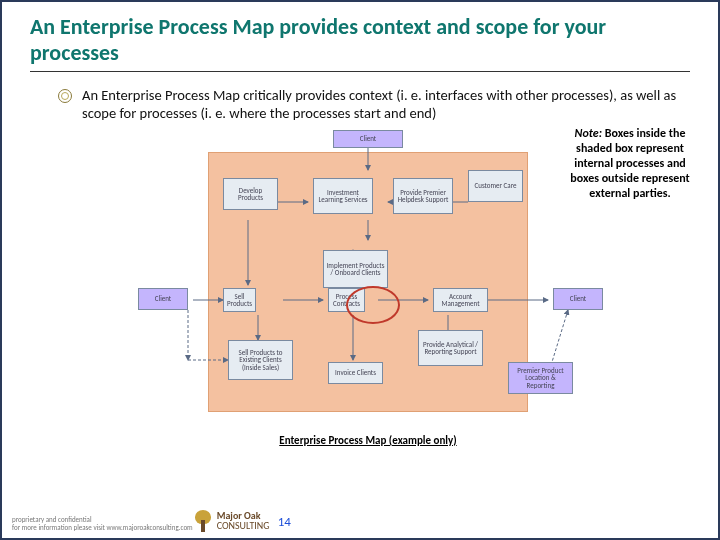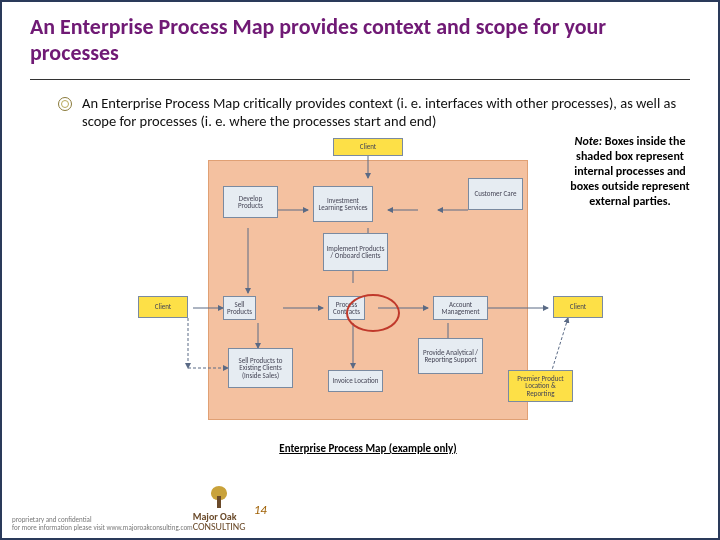--- a/index.html
+++ b/index.html
@@ -6,23 +6,23 @@
   body {
     width: 720px; height: 540px;
     font-family: Calibri, Arial, sans-serif;
     background: #fff;
     border: 2px solid #2a3a5a;
     position: relative;
     overflow: hidden;
   }
   .title-area { padding: 12px 28px 6px; }
   .title {
-    font-size: 22px; color: #701a75;
+    font-size: 22px; color: #0f766e;
     border-bottom: 1.5px solid #333;
-    padding-bottom: 12px;
+    padding-bottom: 4px;
     line-height: 1.2;
   }
   .body-area { padding: 8px 40px 0 56px; position: relative; }
   .bullet-row { display: flex; gap: 10px; }
   .bullet-icon {
     flex: 0 0 14px; height: 14px; margin-top: 3px;
     border: 1.5px solid #8a7a3a; border-radius: 50%;
     position: relative;
   }
   .bullet-icon::after {
@@ -50,56 +50,56 @@
   }
   .dbox {
     position: absolute;
     background: #e6ecf2;
     border: 1px solid #7a8aa0;
     font-size: 7px; color: #445;
     display: flex; align-items: center; justify-content: center;
     text-align: center; line-height: 1.05;
     padding: 2px;
   }
-  .wbox { background: #fde047; }
+  .wbox { background: #c4b5fd; }
   .red-circle {
     position: absolute;
     width: 54px; height: 38px;
     border: 2.5px solid #c0392b;
     border-radius: 50%;
     left: 218px; top: 156px;
     pointer-events: none;
   }
   svg.arrows { position: absolute; inset: 0; pointer-events: none; }
   .caption {
     text-align: center; font-size: 11px; font-weight: bold;
     text-decoration: underline; margin-top: 4px;
   }
   .footer {
     position: absolute; bottom: 4px; left: 0; right: 0;
     display: flex; align-items: flex-end;
     padding: 0 14px 2px 10px;
   }
   .footer-left { font-size: 7px; color: #777; line-height: 1.15; }
   .footer-right { display: flex; align-items: center; gap: 8px; }
-  .logo { display: flex; align-items: center; gap: 4px; flex-direction: column; }
+  .logo { display: flex; align-items: center; gap: 4px; }
   .logo-tree {
     width: 20px; height: 22px; position: relative;
   }
   .logo-tree .canopy {
     position: absolute; left: 2px; top: 0; width: 16px; height: 14px;
     background: #c9a23a; border-radius: 50% 50% 45% 45%;
   }
   .logo-tree .trunk {
     position: absolute; left: 8px; top: 10px; width: 4px; height: 12px;
     background: #6a4a2a;
   }
   .logo-text { font-size: 10px; color: #6a4a2a; line-height: 1; }
   .logo-text .t1 { font-weight: bold; }
-  .pagenum { font-size: 13px; color: #a16207; font-style: italic; }
+  .pagenum { font-size: 13px; color: #1d4ed8; }
 </style>
 </head>
 <body>
 
 <div class="title-area">
   <h1 class="title">An Enterprise Process Map provides context and scope for your processes</h1>
 </div>
 
 <div class="body-area">
   <div class="bullet-row">
@@ -139,30 +139,31 @@
       <g stroke="#5a6a85" stroke-width="1" fill="none" stroke-dasharray="3,2" marker-end="url(#ah)">
         <line x1="420" y1="245" x2="440" y2="180"></line>
         <line x1="60" y1="180" x2="60" y2="230"></line>
         <line x1="60" y1="230" x2="100" y2="230"></line>
       </g>
     </svg>
 
     <div class="dbox wbox" style="left:205px;top:0;width:70px;height:18px">Client</div>
     <div class="dbox" style="left:95px;top:48px;width:55px;height:32px">Develop Products</div>
     <div class="dbox" style="left:185px;top:48px;width:60px;height:36px">Investment Learning Services</div>
+    <div class="dbox" style="left:265px;top:48px;width:60px;height:36px">Provide Premier Helpdesk Support</div>
     <div class="dbox" style="left:340px;top:40px;width:55px;height:32px">Customer Care</div>
-    <div class="dbox" style="left:195px;top:95px;width:65px;height:38px">Implement Products / Onboard Clients</div>
+    <div class="dbox" style="left:195px;top:120px;width:65px;height:38px">Implement Products / Onboard Clients</div>
     <div class="dbox wbox" style="left:10px;top:158px;width:50px;height:22px">Client</div>
     <div class="dbox" style="left:95px;top:158px;width:33px;height:24px">Sell Products</div>
     <div class="dbox" style="left:200px;top:158px;width:37px;height:24px">Process Contracts</div>
     <div class="dbox" style="left:305px;top:158px;width:55px;height:24px">Account Management</div>
     <div class="dbox wbox" style="left:425px;top:158px;width:50px;height:22px">Client</div>
     <div class="dbox" style="left:100px;top:210px;width:65px;height:40px">Sell Products to Existing Clients (Inside Sales)</div>
     <div class="dbox" style="left:290px;top:200px;width:65px;height:36px">Provide Analytical / Reporting Support</div>
-    <div class="dbox" style="left:200px;top:232px;width:55px;height:22px">Invoice Location</div>
+    <div class="dbox" style="left:200px;top:232px;width:55px;height:22px">Invoice Clients</div>
     <div class="dbox wbox" style="left:380px;top:232px;width:65px;height:32px">Premier Product Location &amp; Reporting</div>
 
     <div class="red-circle"></div>
   </div>
 
   <div class="caption">Enterprise Process Map (example only)</div>
 </div>
 
 <div class="footer">
   <div class="footer-left">

